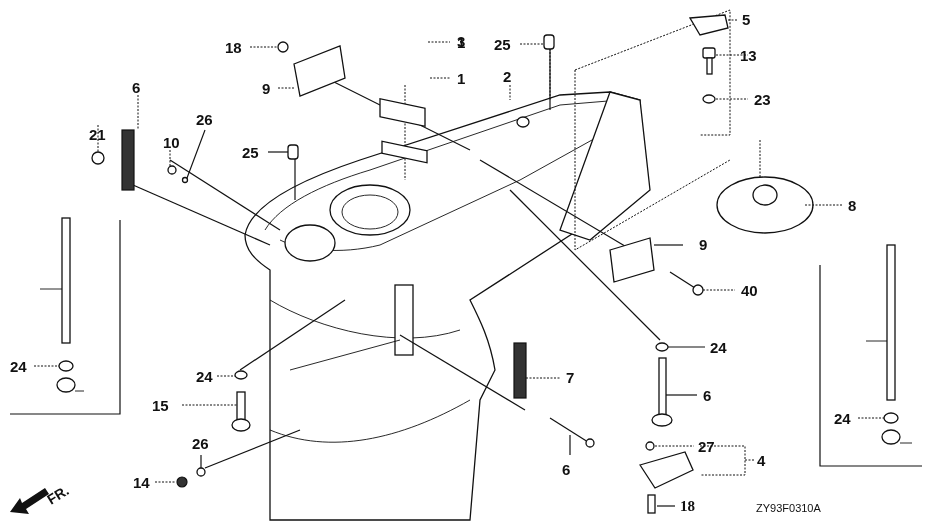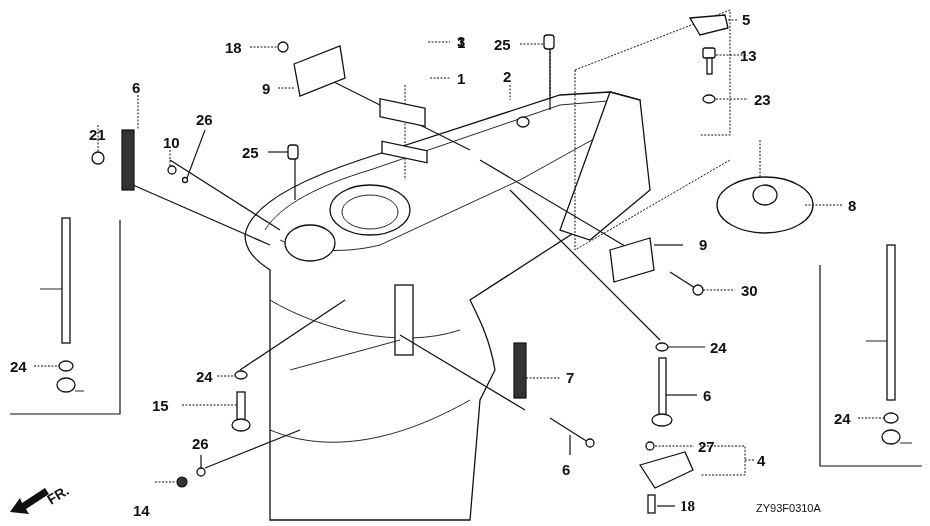--- a/index.html
+++ b/index.html
@@ -154,25 +154,25 @@
 <span class="lbl" style="left:742px;top:12px;">5</span>
 <span class="lbl" style="left:132px;top:80px;">6</span>
 <span class="lbl" style="left:566px;top:370px;">7</span>
 <span class="lbl" style="left:848px;top:198px;">8</span>
 <span class="lbl" style="left:262px;top:81px;">9</span>
 <span class="lbl" style="left:699px;top:237px;">9</span>
 <span class="lbl" style="left:163px;top:135px;">10</span>
 <span class="lbl" style="left:562px;top:462px;">6</span>
 <span class="lbl" style="left:703px;top:388px;">6</span>
 <span class="lbl" style="left:740px;top:48px;">13</span>
-<span class="lbl" style="left:133px;top:503px;">14</span>
+<span class="lbl" style="left:133px;top:475px;">14</span>
 <span class="lbl" style="left:152px;top:398px;">15</span>
 <span class="lbl" style="left:680px;top:499px;font-family:Liberation Serif, serif;">18</span>
 <span class="lbl" style="left:225px;top:40px;">18</span>
-<span class="lbl" style="left:741px;top:283px;">30</span>
+<span class="lbl" style="left:741px;top:283px;">40</span>
 <span class="lbl" style="left:89px;top:107px;margin-top:20px;">21</span>
 <span class="lbl" style="left:754px;top:92px;">23</span>
 <span class="lbl" style="left:10px;top:359px;">24</span>
 <span class="lbl" style="left:196px;top:369px;">24</span>
 <span class="lbl" style="left:710px;top:340px;">24</span>
 <span class="lbl" style="left:834px;top:411px;">24</span>
 <span class="lbl" style="left:494px;top:37px;">25</span>
 <span class="lbl" style="left:242px;top:145px;">25</span>
 <span class="lbl" style="left:196px;top:112px;">26</span>
 <span class="lbl" style="left:192px;top:436px;">26</span>

